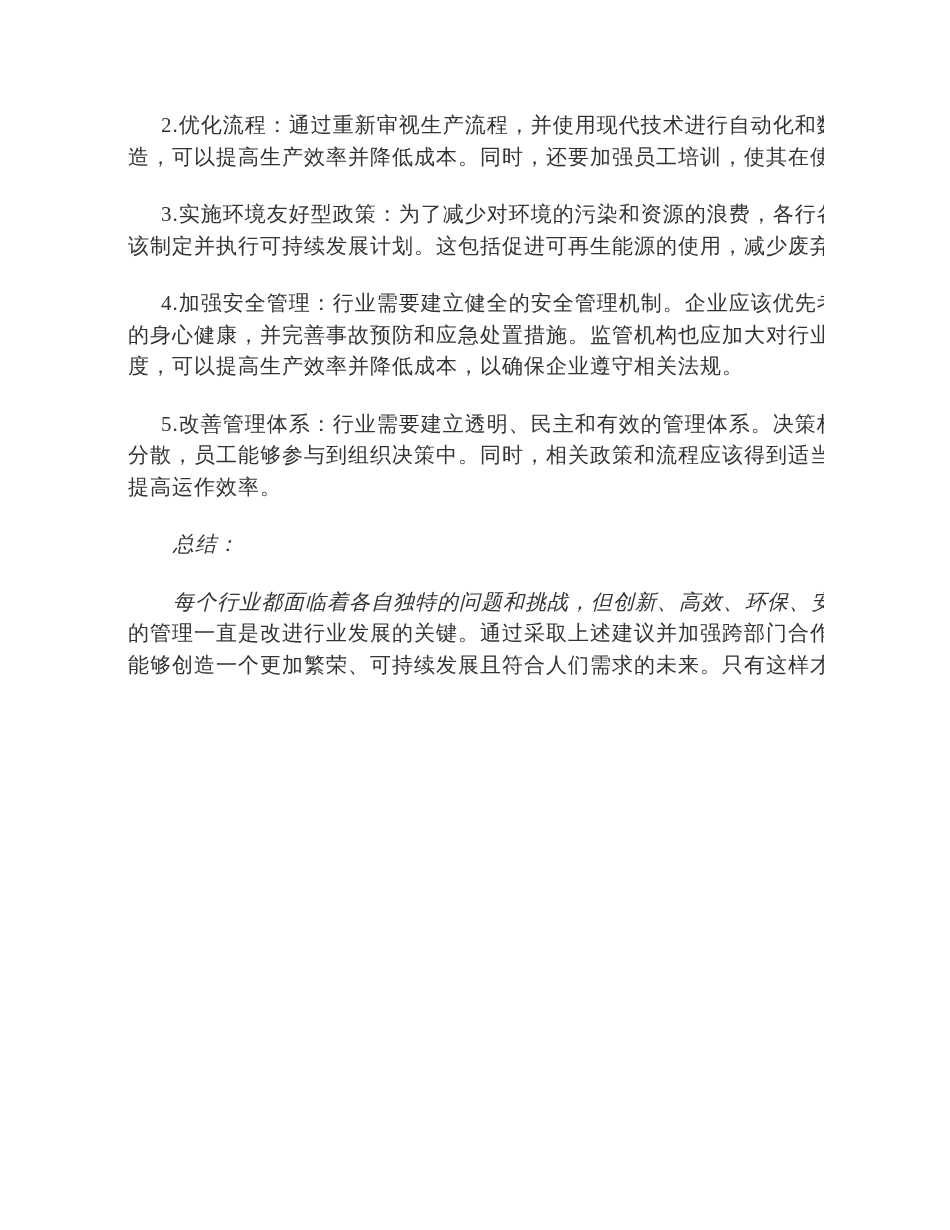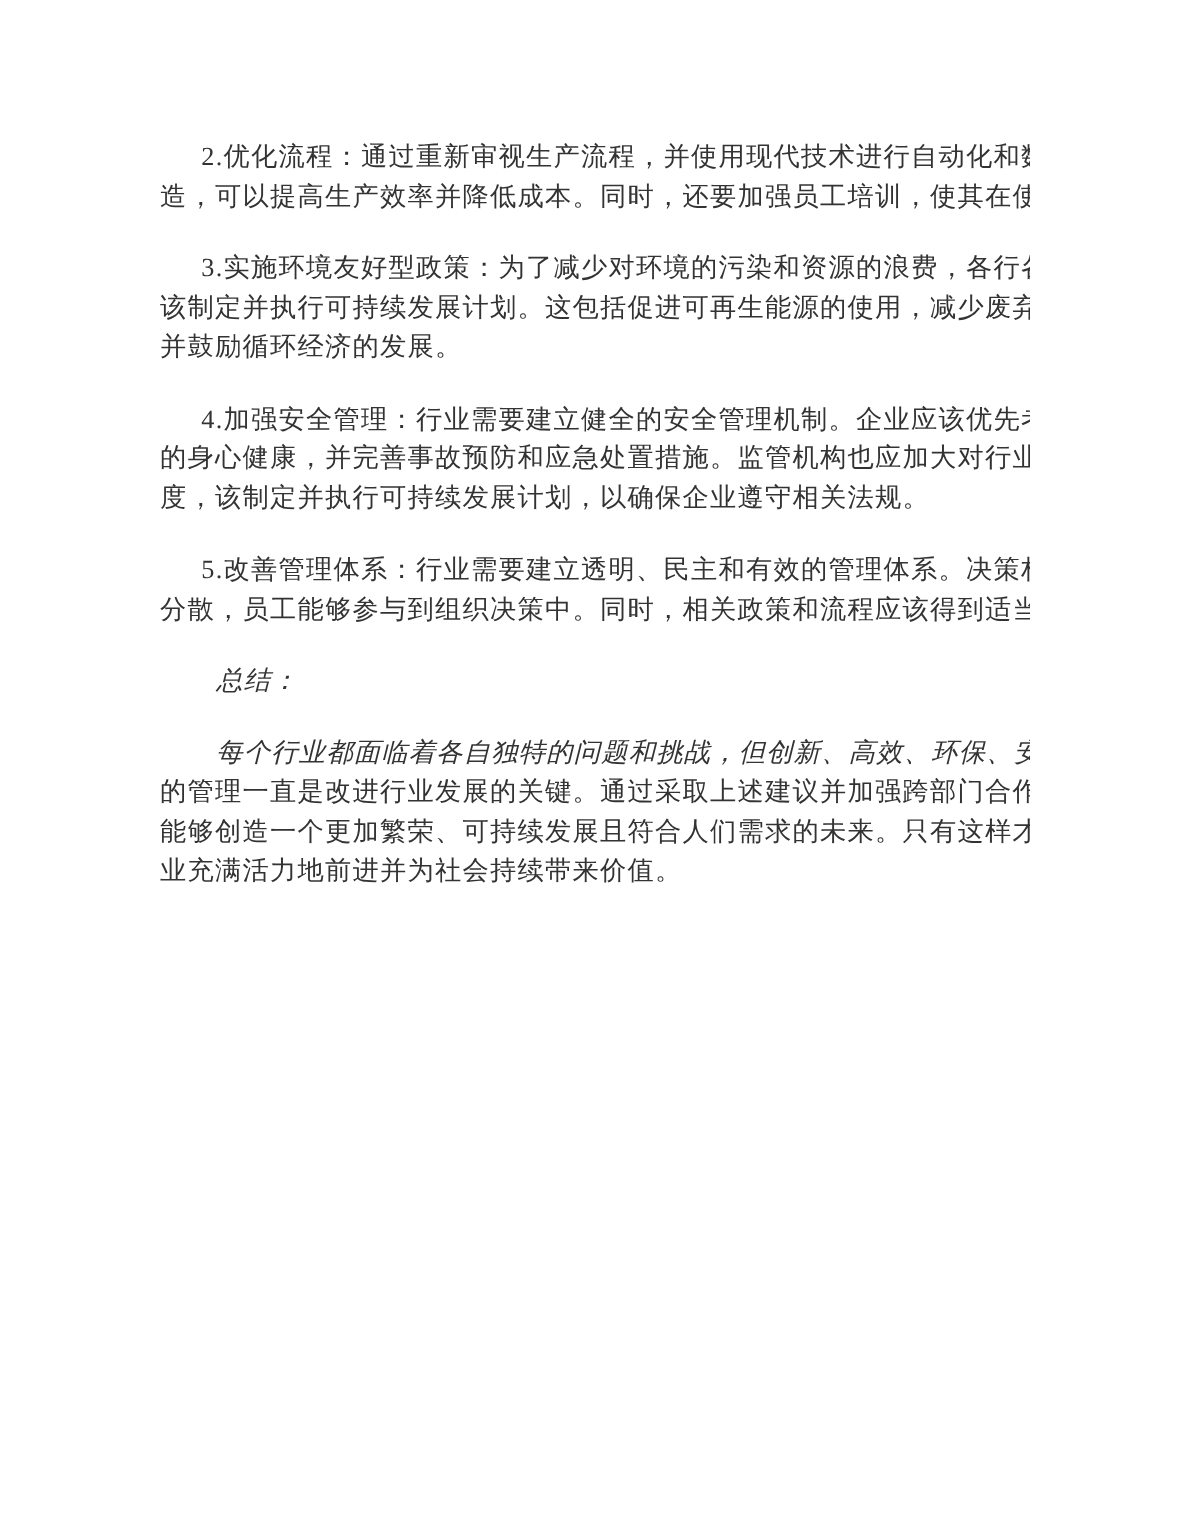--- a/index.html
+++ b/index.html
@@ -50,38 +50,37 @@
 <div class="doc-content">
 
   <p class="para">
     <span class="line in-num">2.优化流程：通过重新审视生产流程，并使用现代技术进行自动化和数字化改</span>
     <span class="line">造，可以提高生产效率并降低成本。同时，还要加强员工培训，使其在使用新技术</span>
   </p>
 
   <p class="para">
     <span class="line in-num">3.实施环境友好型政策：为了减少对环境的污染和资源的浪费，各行各业都应</span>
     <span class="line">该制定并执行可持续发展计划。这包括促进可再生能源的使用，减少废弃物排放，</span>
-    <span class="line end">并鼓励循环经济的发展。</span>
   </p>
 
   <p class="para">
     <span class="line in-num">4.加强安全管理：行业需要建立健全的安全管理机制。企业应该优先考虑员工</span>
     <span class="line">的身心健康，并完善事故预防和应急处置措施。监管机构也应加大对行业的监督力</span>
-    <span class="line end">度，该制定并执行可持续发展计划，以确保企业遵守相关法规。</span>
+    <span class="line end">度，可以提高生产效率并降低成本，以确保企业遵守相关法规。</span>
   </p>
 
   <p class="para">
     <span class="line in-num">5.改善管理体系：行业需要建立透明、民主和有效的管理体系。决策权应更加</span>
     <span class="line">分散，员工能够参与到组织决策中。同时，相关政策和流程应该得到适当简化，以</span>
+    <span class="line end">提高运作效率。</span>
   </p>
 
   <p class="para">
     <span class="line end in-two">总结：</span>
   </p>
 
   <p class="para">
     <span class="line in-two">每个行业都面临着各自独特的问题和挑战，但创新、高效、环保、安全和良好</span>
     <span class="line">的管理一直是改进行业发展的关键。通过采取上述建议并加强跨部门合作，我们将</span>
     <span class="line">能够创造一个更加繁荣、可持续发展且符合人们需求的未来。只有这样才能确保行</span>
-    <span class="line end">业充满活力地前进并为社会持续带来价值。</span>
   </p>
 
 </div>
 
 </body></html>

